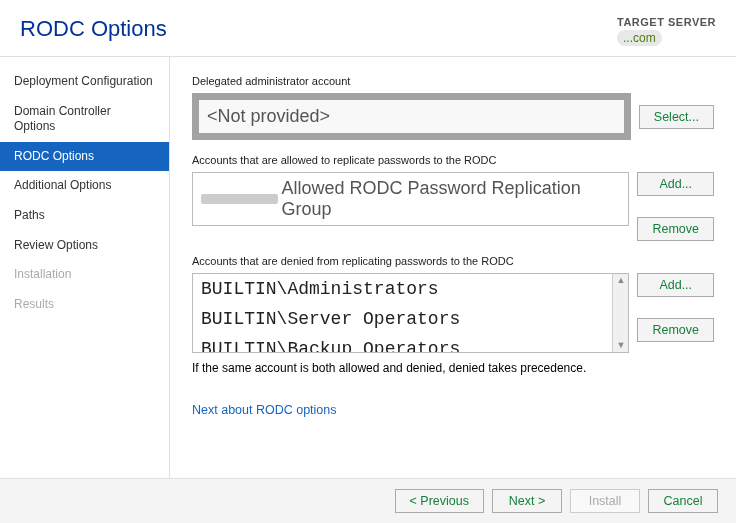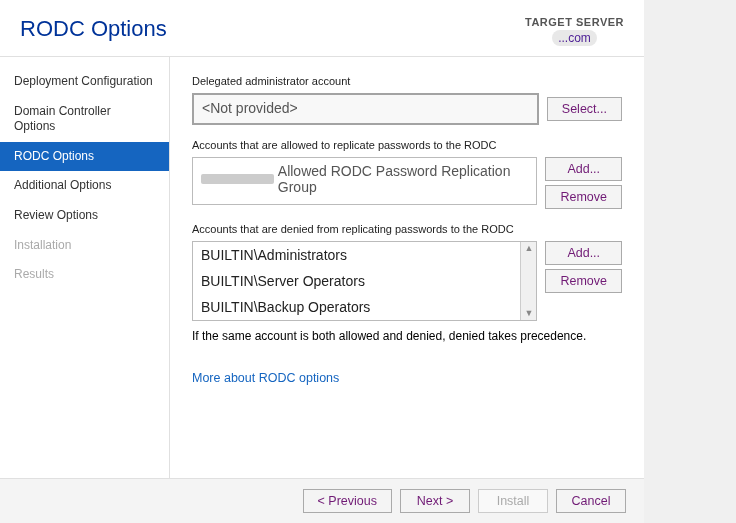--- a/index.html
+++ b/index.html
@@ -7,49 +7,49 @@
       font-family: 'Segoe UI', Tahoma, sans-serif;
       font-size: 13px;
       background: #f0f0f0;
       width: 736px;
       height: 523px;
       overflow: hidden;
     }
     .main-container {
       display: flex;
       flex-direction: column;
-      width: 644px;
+      width: 736px;
       height: 523px;
       background: #fff;
     }
     .header {
       display: flex;
       align-items: flex-start;
       justify-content: space-between;
       padding: 16px 20px 10px 20px;
       border-bottom: 1px solid #e0e0e0;
       background: #fff;
     }
     .header-title {
       font-size: 22px;
       font-weight: 300;
       color: #003399;
     }
     .target-server-block {
-      text-align: center;
+      text-align: left;
     }
     .target-server-label {
       font-size: 11px;
       font-weight: 600;
       color: #555;
       letter-spacing: 0.5px;
     }
     .target-server-value {
       font-size: 12px;
-      color: #4c1d95;
+      color: #4d7c0f;
       background: #e8e8e8;
       border-radius: 8px;
       padding: 1px 6px;
       display: inline-block;
       margin-top: 2px;
     }
     .body-row {
       display: flex;
       flex: 1;
       overflow: hidden;
@@ -87,56 +87,56 @@
       color: #222;
       margin-bottom: 6px;
     }
     .delegated-row {
       display: flex;
       align-items: center;
       margin-bottom: 14px;
     }
     .delegated-value {
       flex: 1;
-      font-size: 14px;
+      font-size: 18px;
       color: #555;
-      border: 2px solid #a3a3a3;
+      border: 7px solid #a3a3a3;
       padding: 4px 8px;
       background: #f8f8f8;
       margin-right: 8px;
       min-height: 26px;
       line-height: 1.4;
     }
     .btn {
       padding: 4px 14px;
       border: 1px solid #aaa;
       background: #f4f4f4;
       cursor: pointer;
       font-size: 12.5px;
-      color: #701a75;
+      color: #15803d;
       min-width: 70px;
       text-align: center;
       white-space: nowrap;
     }
     .btn:disabled, .btn.disabled {
       color: #aaa;
       border-color: #ccc;
       background: #f9f9f9;
       cursor: default;
     }
     .list-box {
       border: 1px solid #bbb;
       background: #fff;
       min-height: 48px;
       padding: 0;
       overflow: hidden;
     }
     .list-item-row {
       padding: 5px 8px;
-      font-size: 14px;
+      font-size: 18px;
       color: #222;
       background: #fff;
       display: flex;
       align-items: center;
     }
     .list-item-row.blurred-prefix {
       color: #555;
     }
     .blurred-text {
       display: inline-block;
@@ -179,21 +179,21 @@
       padding: 2px 0;
     }
     .scroll-arrow {
       font-size: 9px;
       color: #888;
       line-height: 1;
     }
     .btn-group {
       display: flex;
       flex-direction: column;
-      gap: 4px;
+      gap: 21px;
     }
     .info-text {
       font-size: 12px;
       color: #000000;
       margin-top: 8px;
       margin-bottom: 10px;
     }
     .link-text {
       color: #1565c0;
       cursor: pointer;
@@ -225,20 +225,21 @@
     </div>
   </div>
 
   <div class="body-row">
 
     <div class="sidebar">
       <div class="sidebar-item">Deployment Configuration</div>
       <div class="sidebar-item">Domain Controller Options</div>
       <div class="sidebar-item active">RODC Options</div>
       <div class="sidebar-item">Additional Options</div>
+      <div class="sidebar-item">Paths</div>
       <div class="sidebar-item">Review Options</div>
       <div class="sidebar-item disabled">Installation</div>
       <div class="sidebar-item disabled">Results</div>
     </div>
 
     <div class="content">
       
       <div class="section-label">Delegated administrator account</div>
       <div class="delegated-row">
         <div class="delegated-value">&lt;Not provided&gt;</div>
@@ -260,40 +261,40 @@
           <button class="btn">Add...</button>
           <button class="btn">Remove</button>
         </div>
       </div>
 
       
       <div class="section-label" style="margin-top:14px;">Accounts that are denied from replicating passwords to the RODC</div>
       <div class="list-with-buttons">
         <div class="list-box-wrap">
           <div class="list-box-scroll">
-            <div style="margin-right:16px;">
+            <div style="margin-right:16px;font-family:Liberation Mono, monospace;">
               <div class="list-item-row">BUILTIN\Administrators</div>
               <div class="list-item-row">BUILTIN\Server Operators</div>
               <div class="list-item-row">BUILTIN\Backup Operators</div>
             </div>
             <div class="scrollbar-indicator">
               <span class="scroll-arrow">▲</span>
               <span class="scroll-arrow">▼</span>
             </div>
           </div>
         </div>
         <div class="btn-group">
           <button class="btn">Add...</button>
           <button class="btn">Remove</button>
         </div>
       </div>
 
       <div class="info-text">If the same account is both allowed and denied, denied takes precedence.</div>
 
-      <a class="link-text">More about RODC options</a>
+      <a class="link-text">Next about RODC options</a>
     </div>
   </div>
 
   <div class="footer">
     <button class="btn">&lt; Previous</button>
     <button class="btn">Next &gt;</button>
     <button class="btn disabled" disabled="">Install</button>
     <button class="btn">Cancel</button>
   </div>
 </div>

